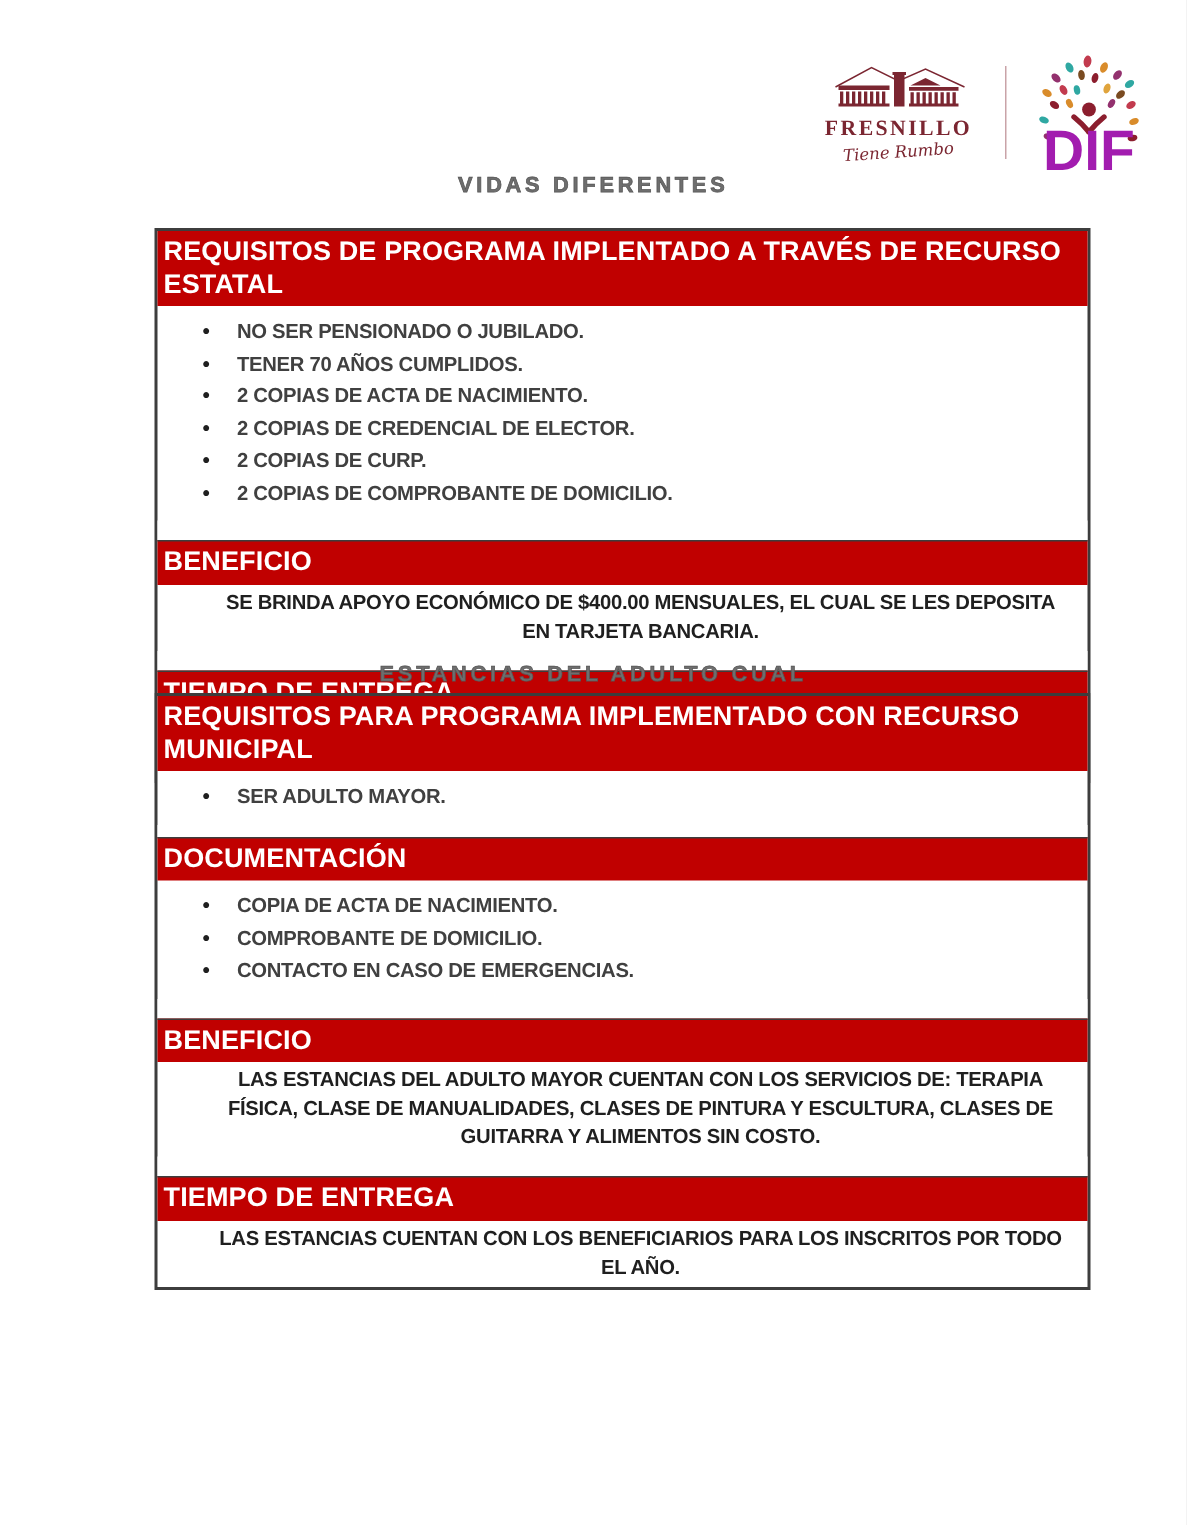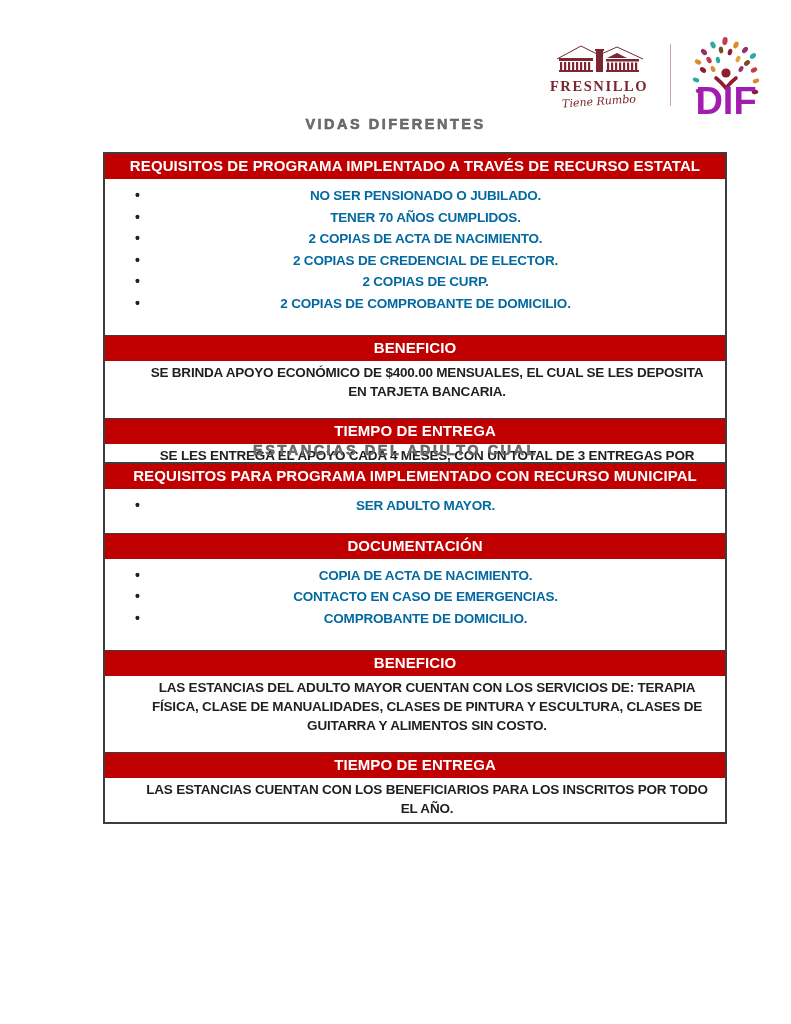--- a/index.html
+++ b/index.html
@@ -90,45 +90,44 @@
     width: 624px;
     border: 2px solid #3d3d3d;
     background: #ffffff;
   }
   .doc-table.tbl1 { top: 152px; }
   .doc-table.tbl2 { top: 462px; }
 
   .bar {
     background: #c00000;
     color: #ffffff;
-    text-align: center;
-    font-size: 15px;
+    text-align: left;
+    font-size: 18px;
     font-weight: 700;
     letter-spacing: 0.1px;
     padding: 3px 4px 4px 4px;
     line-height: 1.2;
   }
   .bar.lined { border-top: 1.5px solid #3d3d3d; }
 
   .spacer { height: 13px; background: #ffffff; }
   .spacer.sm { height: 8px; }
 
   .bullets {
     list-style: none;
     padding: 6px 10px 8px 0;
   }
   .bullets li {
     position: relative;
-    padding-left: 31px;
+    padding-left: 53px;
     font-size: 13.5px;
     font-weight: 700;
     letter-spacing: -0.2px;
-    color: #0369a1;
+    color: #404040;
     line-height: 21.5px;
-    text-align: center;
   }
   .bullets li::before {
     content: "\2022";
     position: absolute;
     left: 30px;
     top: 0;
     font-size: 14px;
     color: #1f1f1f;
   }
 
@@ -245,22 +244,22 @@
 
   <div class="doc-table tbl2">
     <div class="bar">REQUISITOS PARA PROGRAMA IMPLEMENTADO CON RECURSO MUNICIPAL</div>
     <ul class="bullets">
       <li>SER ADULTO MAYOR.</li>
     </ul>
     <div class="spacer sm"></div>
     <div class="bar lined">DOCUMENTACIÓN</div>
     <ul class="bullets">
       <li>COPIA DE ACTA DE NACIMIENTO.</li>
+      <li>COMPROBANTE DE DOMICILIO.</li>
       <li>CONTACTO EN CASO DE EMERGENCIAS.</li>
-      <li>COMPROBANTE DE DOMICILIO.</li>
     </ul>
     <div class="spacer"></div>
     <div class="bar lined">BENEFICIO</div>
     <div class="cell-text">LAS ESTANCIAS DEL ADULTO MAYOR CUENTAN CON LOS SERVICIOS DE: TERAPIA FÍSICA, CLASE DE MANUALIDADES, CLASES DE PINTURA Y ESCULTURA, CLASES DE GUITARRA Y ALIMENTOS SIN COSTO.</div>
     <div class="spacer"></div>
     <div class="bar lined">TIEMPO DE ENTREGA</div>
     <div class="cell-text">LAS ESTANCIAS CUENTAN CON LOS BENEFICIARIOS PARA LOS INSCRITOS POR TODO EL AÑO.</div>
   </div>
 
 </div>

